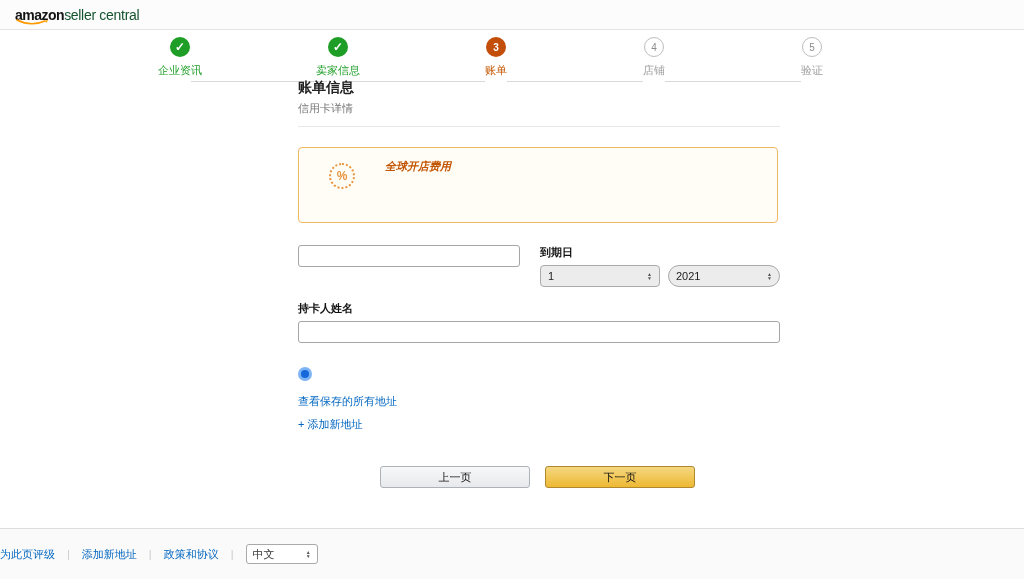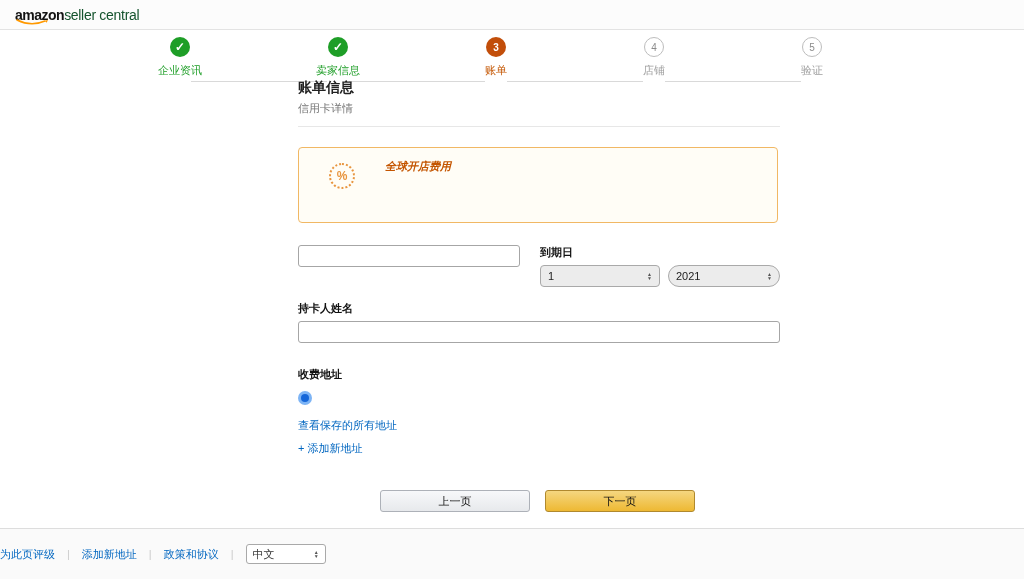--- a/index.html
+++ b/index.html
@@ -88,21 +88,21 @@
   .btn-gold { background:linear-gradient(to bottom,#f5d780,#eeb933); border:1px solid #b0892e; }
   
   .footer {
     position:absolute; left:0; top:528px; width:1024px; height:51px;
     background:#fafafa; border-top:1px solid #ddd;
     display:flex; align-items:center; gap:12px;
   }
   .footer a.link { font-size:11px; }
   .footer-sep { color:#ccc; font-size:11px; }
   .lang-select {
-    width:80px; height:20px; background:#fff; border:1px solid #a9a9a9; border-radius:3px;
+    width:72px; height:20px; background:#fff; border:1px solid #a9a9a9; border-radius:3px;
     display:flex; align-items:center; justify-content:space-between; padding:0 6px; cursor:pointer;
   }
 </style>
 </head>
 <body>
 
 <div class="header">
   <div class="logo">
     <span class="logo-amazon">
       <span>amazon</span>
@@ -179,21 +179,20 @@
       </div>
     </div>
   </div>
 
   <div class="full-row">
     <label class="field-label">持卡人姓名</label>
     <input class="text-input" style="width: 482px;" type="text" value="">
   </div>
 
   <div class="addr-section">
-    <label class="field-label">收费地址</label>
     <div class="radio">
       <div class="radio-dot"></div>
     </div>
     <a class="link addr-link">查看保存的所有地址</a>
     <a class="link addr-link" style="margin-top:8px;">+ 添加新地址</a>
   </div>
 
   <div class="buttons">
     <div class="btn btn-gray">上一页</div>
     <div class="btn btn-gold">下一页</div>

